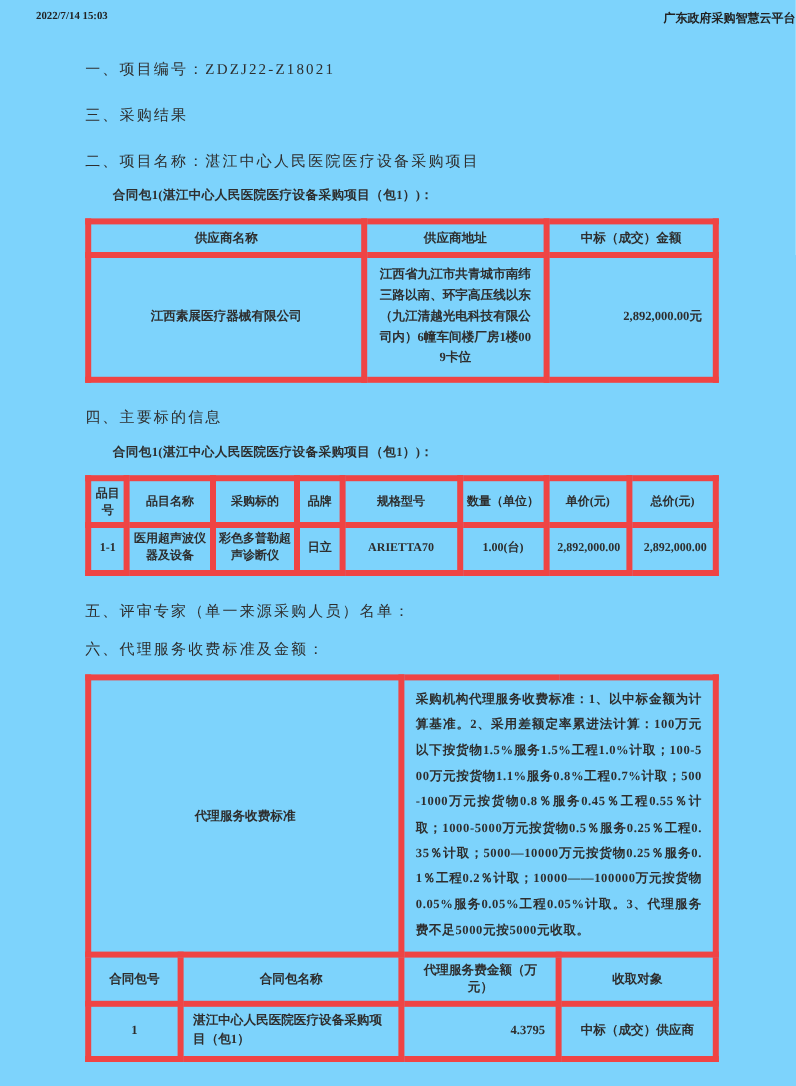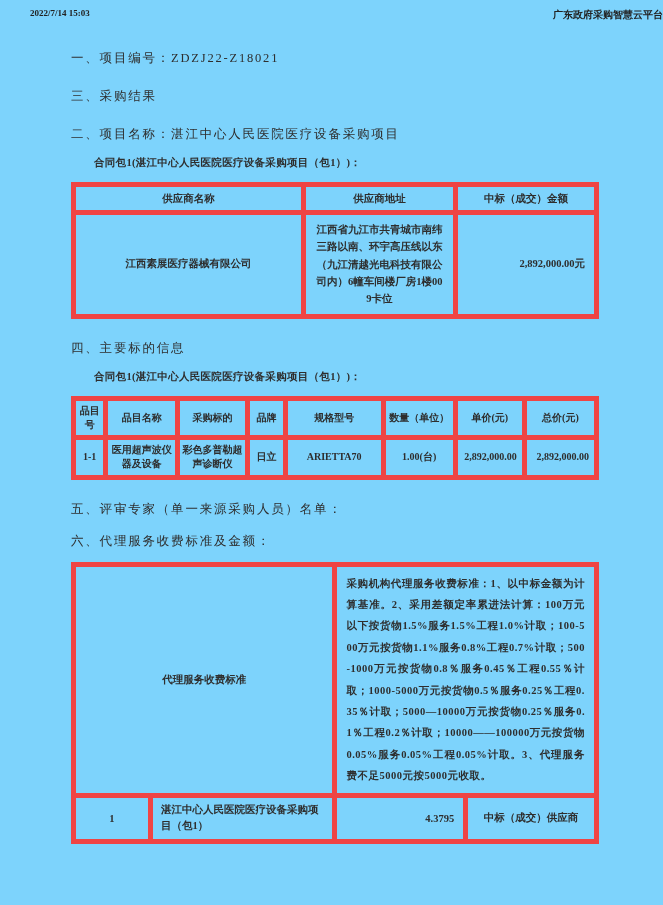--- a/index.html
+++ b/index.html
@@ -160,20 +160,26 @@
           <col style="width:35.3%">
           <col style="width:25%">
           <col style="width:25%">
       </colgroup>
       <tbody>
         <tr>
           <td class="std-label" colspan="2">代理服务收费标准</td>
           <td class="std-text" colspan="2">采购机构代理服务收费标准：1、以中标金额为计算基准。2、采用差额定率累进法计算：100万元以下按货物1.5%服务1.5%工程1.0%计取；100-500万元按货物1.1%服务0.8%工程0.7%计取；500-1000万元按货物0.8％服务0.45％工程0.55％计取；1000-5000万元按货物0.5％服务0.25％工程0.35％计取；5000—10000万元按货物0.25％服务0.1％工程0.2％计取；10000——100000万元按货物0.05%服务0.05%工程0.05%计取。3、代理服务费不足5000元按5000元收取。</td>
         </tr>
         <tr>
+          <th class="hdr">合同包号</th>
+          <th class="hdr">合同包名称</th>
+          <th class="hdr">代理服务费金额（万元）</th>
+          <th class="hdr">收取对象</th>
+        </tr>
+        <tr>
           <td>1</td>
           <td class="pkg-name">湛江中心人民医院医疗设备采购项目（包1）</td>
           <td class="fee-num">4.3795</td>
           <td>中标（成交）供应商</td>
         </tr>
       </tbody>
     </table>
 
   </div>
 </div>

